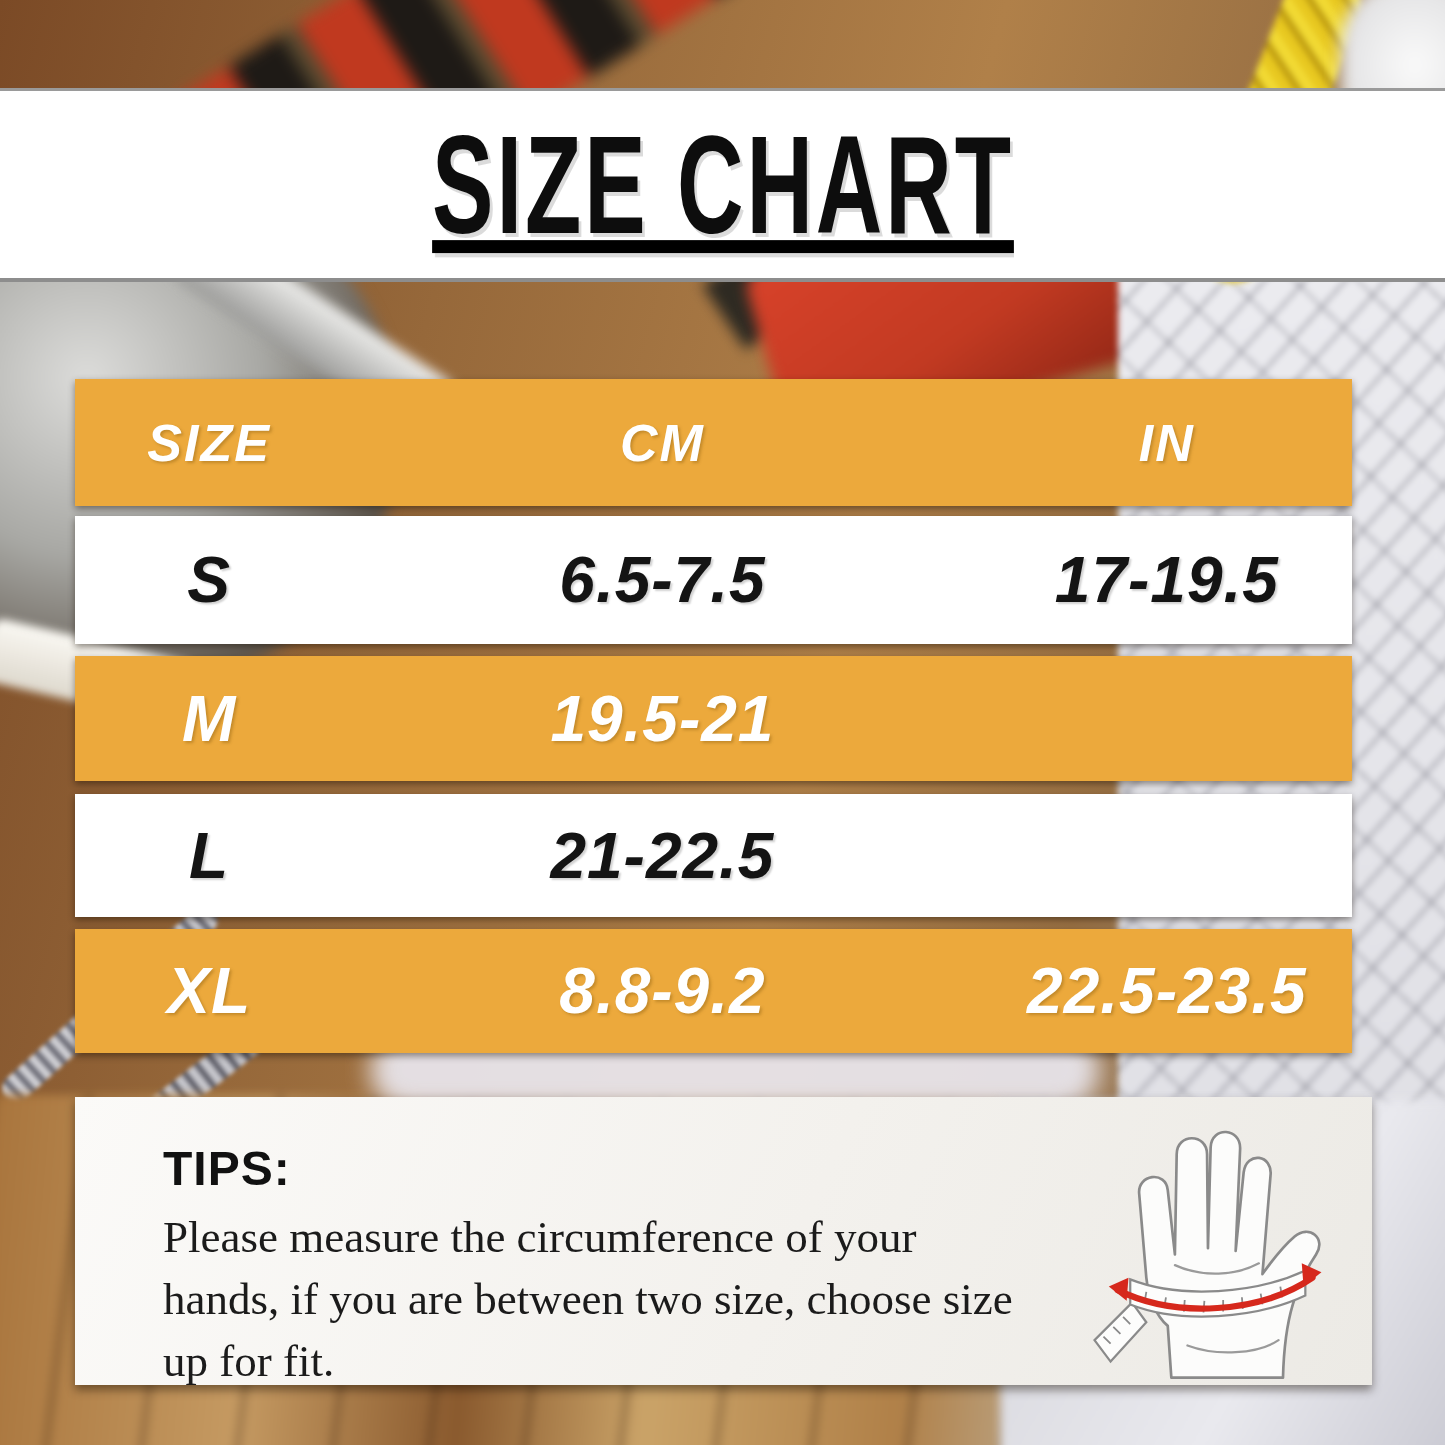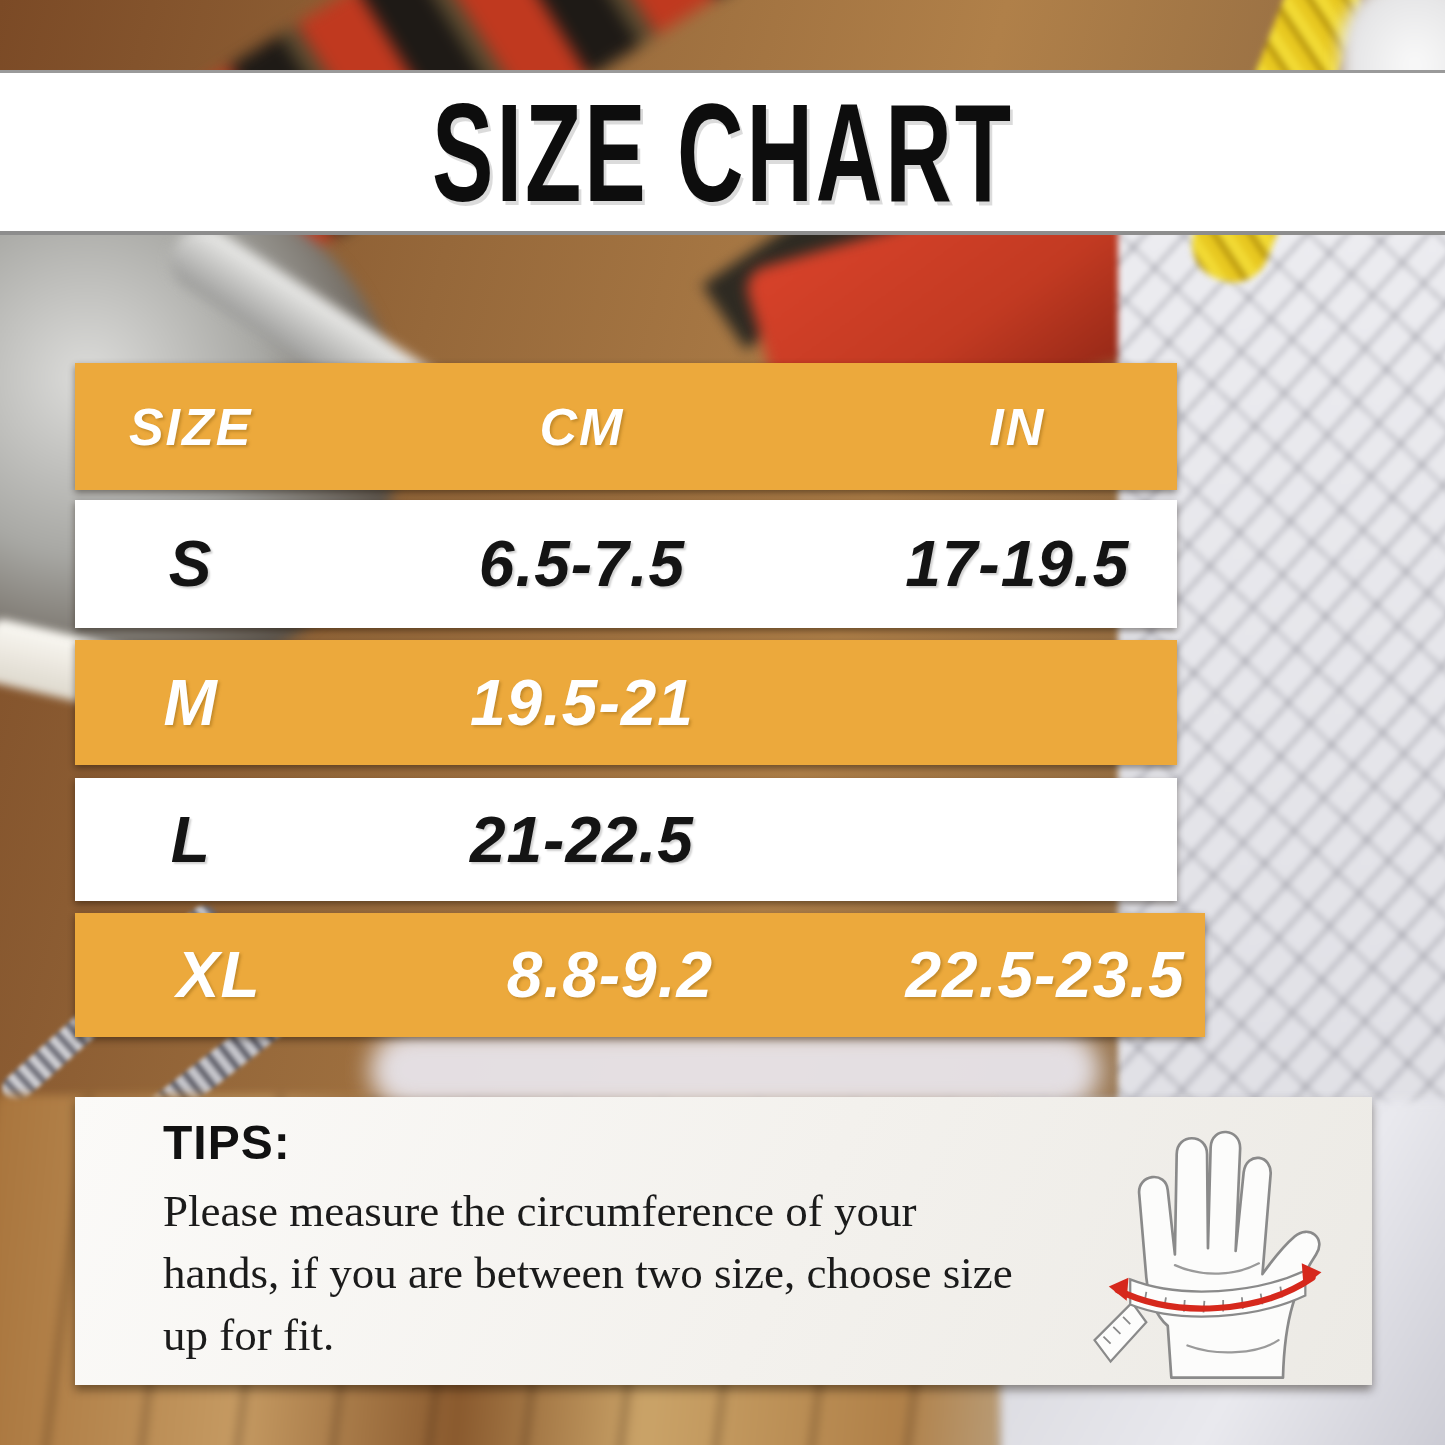--- a/index.html
+++ b/index.html
@@ -47,45 +47,45 @@
     background:
       repeating-linear-gradient(97deg,rgba(60,35,15,.28) 0 7px,transparent 7px 95px),
       linear-gradient(95deg,#a8743c 0%,#c59a62 25%,#8a5a2e 45%,#caa368 62%,#b08048 85%,#bdab90 100%);
     filter:blur(5px);}
   .bg-paperstreak{left:370px;top:1030px;width:730px;height:80px;border-radius:40px;
     background:#eae8f0;filter:blur(12px);opacity:.92;}
   .bg-brlight{left:1000px;top:1100px;width:460px;height:360px;
     background:linear-gradient(120deg,#d4d4da,#e9e9ee 60%,#c9c9d2);
     filter:blur(5px);}
   
-  .title-band{position:absolute;left:0;top:70px;width:100%;height:165px;background:#ffffff;
+  .title-band{position:absolute;left:0;top:88px;width:100%;height:194px;background:#ffffff;
     border-top:3px solid #9a9a9a;border-bottom:4px solid #8d8d8d;
-    display:flex;align-items:center;justify-content:center;box-sizing:border-box;}
+    display:flex;align-items:center;justify-content:center;box-sizing:border-box;text-decoration:underline;}
   .title-band h1{margin:0;font-size:128px;font-weight:800;color:#0d0d0d;letter-spacing:4px;
     transform:scaleX(.72) scaleY(1.08);transform-origin:center;white-space:nowrap;
     text-shadow:4px 4px 0 rgba(0,0,0,.14);}
   
-  .row{position:absolute;left:75px;width:1102px;display:grid;
+  .row{position:absolute;left:75px;width:1277px;display:grid;
     grid-template-columns:21% 50% 29%;align-items:center;
-    box-shadow:0 3px 7px rgba(20,10,0,.45);}
+    box-shadow:0 3px 7px rgba(20,10,0,.45);margin-top:16px;}
   .row span{text-align:center;font-style:italic;font-weight:800;white-space:nowrap;}
   .row-header{top:363px;height:127px;background:#ECA93C;color:#fff;}
   .row-header span{font-size:52px;letter-spacing:2px;text-shadow:2px 2px 3px rgba(120,80,10,.35);}
   .row-data span{font-size:64px;letter-spacing:1px;}
   .row-s {top:500px;height:128px;background:#ffffff;color:#141414;}
   .row-m {top:640px;height:125px;background:#ECA93C;color:#ffffff;}
   .row-l {top:778px;height:123px;background:#ffffff;color:#141414;}
-  .row-xl{top:913px;height:124px;background:#ECA93C;color:#ffffff;padding-left:28px;}
+  .row-xl{top:913px;height:124px;background:#ECA93C;color:#ffffff;}
   .row-m span,.row-xl span{text-shadow:2px 2px 3px rgba(120,80,10,.35);}
   .row-s span,.row-l span{text-shadow:2px 2px 2px rgba(0,0,0,.18);}
   
   .tips{position:absolute;left:75px;top:1097px;width:1297px;height:288px;
     background:linear-gradient(115deg,#fbfaf8 0%,#f3f1ed 55%,#eceae5 100%);
     box-shadow:0 5px 9px rgba(20,10,0,.45);display:flex;align-items:stretch;box-sizing:border-box;}
-  .tips-text{padding:18px 0 0 88px;width:950px;box-sizing:border-box;}
+  .tips-text{padding:44px 0 0 88px;width:950px;box-sizing:border-box;}
   .tips-text h2{margin:0 0 10px 0;font-size:48px;font-weight:800;color:#111;
     font-family:"Liberation Sans",sans-serif;letter-spacing:1px;}
   .tips-text p{margin:0;font-family:"Liberation Serif",serif;font-size:45px;line-height:1.38;
     color:#1b1b1b;}
   .hand-wrap{position:absolute;right:22px;top:2px;width:268px;height:284px;}
   .hand-wrap svg{width:100%;height:100%;}
 </style>
 </head>
 <body>
 

